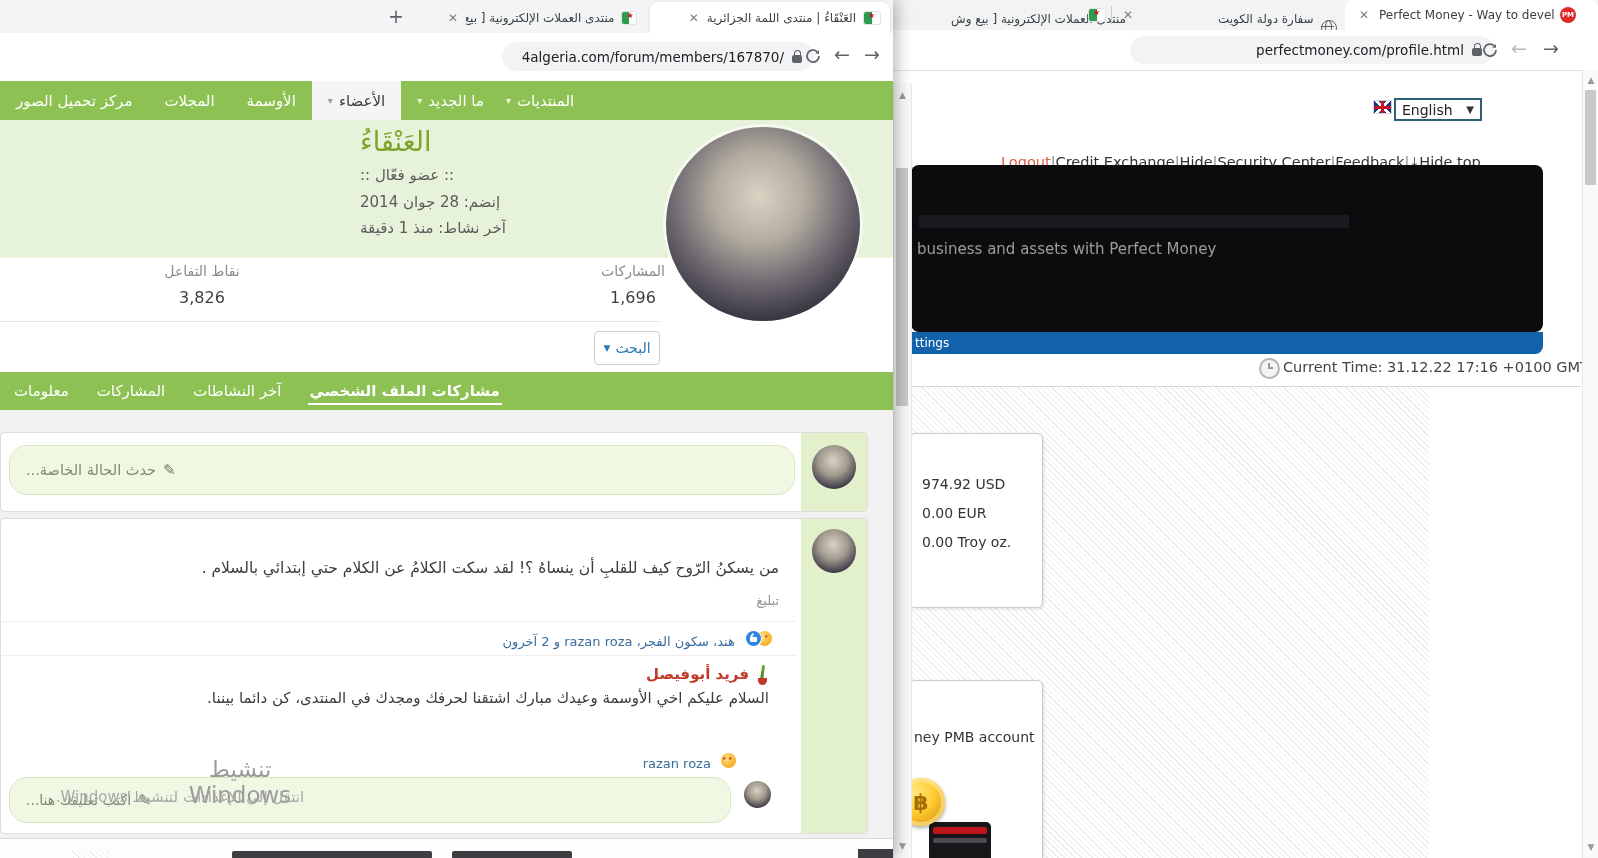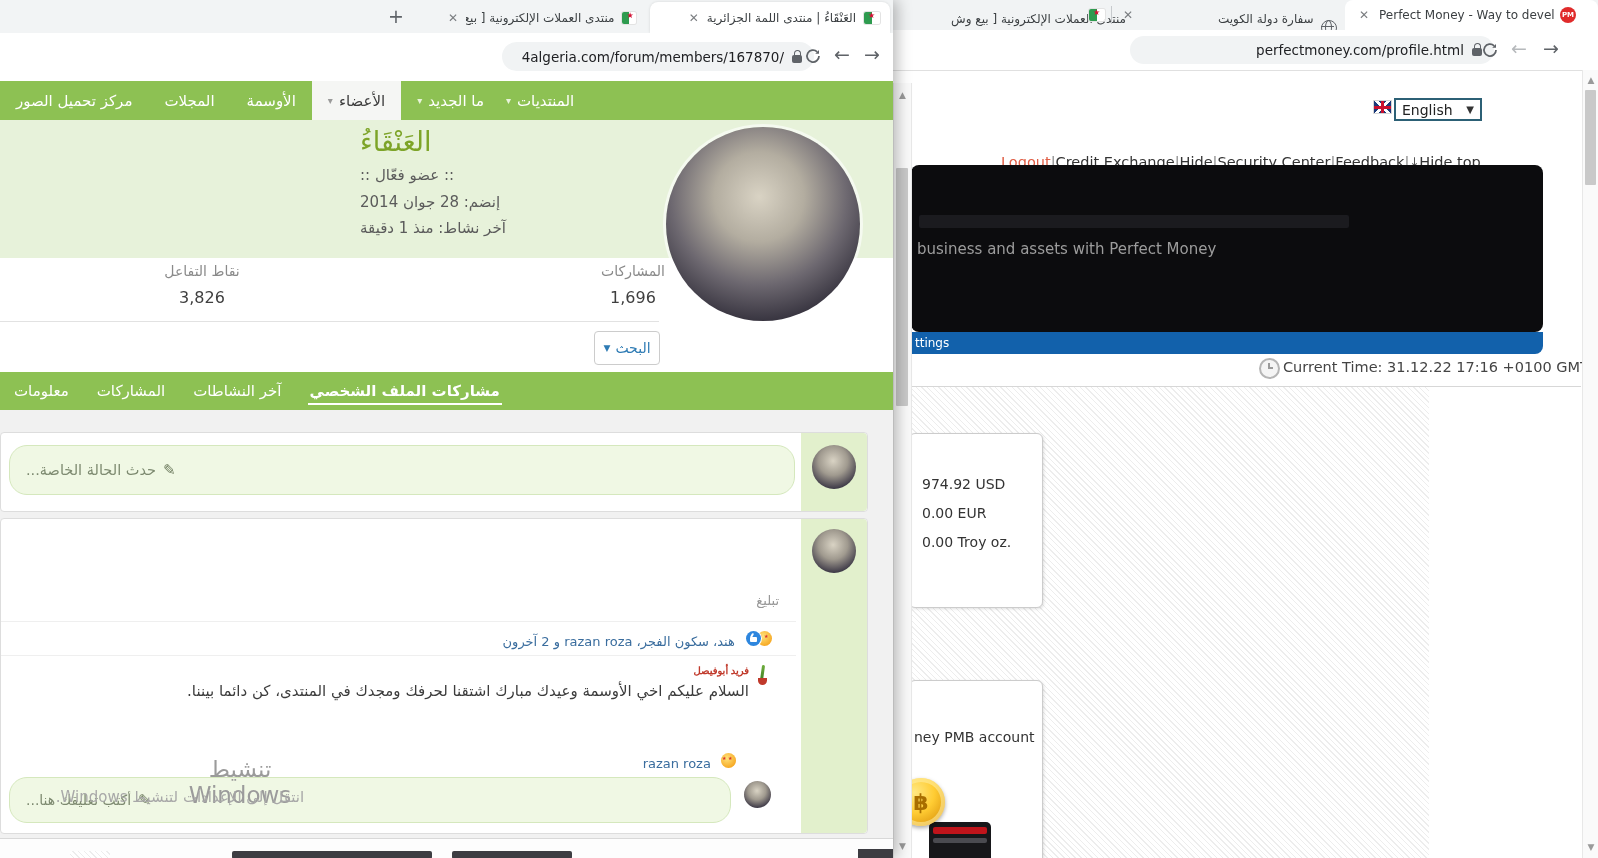--- a/index.html
+++ b/index.html
@@ -81,21 +81,21 @@
   .content{position:absolute;left:0;top:410px;width:893px;height:448px;background:#f1f1f1;}
   .card{position:absolute;background:#fff;border:1px solid #ddd;border-radius:4px;}
   .sidestrip{position:absolute;right:0;top:0;bottom:0;width:66px;background:#e2f0cc;border-radius:0 4px 4px 0;}
   .greenbox{background:#f0f8e4;border:1px solid #d5e8bd;border-radius:18px;display:flex;align-items:center;justify-content:flex-end;direction:rtl;color:#7d8a70;font-size:14.5px;gap:7px;padding:0 16px;box-sizing:border-box;}
   .pencil{font-size:15px;color:#6f7d60;}
   .postname{color:#7a9c28;font-weight:bold;font-size:15.5px;}
   .postdate{color:#999;font-size:13.5px;}
   .posttext{color:#3c3c3c;font-size:15.5px;}
   .linkmut{color:#979797;font-size:13px;}
   .reactlink{color:#3a6d9e;font-size:13px;}
-  .cmtname{color:#c0392b;font-weight:bold;font-size:10px;font-family:Liberation Serif, serif;}
+  .cmtname{color:#c0392b;font-weight:bold;font-size:15px;}
   .hr{position:absolute;left:0;height:0;border-top:1px solid #efefef;}
   .emo-star{display:inline-block;width:15px;height:15px;border-radius:50%;background:radial-gradient(circle at 40% 35%,#ffe27a,#f6a823 75%);box-shadow:0 0 0 1px #fff;position:relative;}
   .emo-star::before{content:"★ ★";position:absolute;left:1px;top:2px;font-size:5px;color:#d8342c;letter-spacing:0;}
   .emo-like{display:inline-block;width:15px;height:15px;border-radius:50%;background:#2d86de;box-shadow:0 0 0 1px #fff;position:relative;}
   .emo-like::before{content:"";position:absolute;left:4px;top:6px;width:7px;height:5px;background:#fff;border-radius:1px;}
   .emo-like::after{content:"";position:absolute;left:5px;top:2px;width:2px;height:5px;background:#fff;border-radius:1px;transform:rotate(28deg);}
   .quill{display:inline-block;width:14px;height:22px;position:relative;}
   .quill::before{content:"";position:absolute;left:6px;top:0;width:3px;height:16px;background:linear-gradient(#6fae3e,#3e7d22);border-radius:2px 2px 0 0;transform:rotate(8deg);}
   .quill::after{content:"";position:absolute;left:3px;top:13px;width:9px;height:7px;background:#c0392b;border-radius:0 0 6px 6px;}
   .watermark1{color:#9b9b9b;font-size:23px;}
@@ -294,20 +294,21 @@
           <span class="pencil">✎</span>
           <span>حدث الحالة الخاصة...</span>
         </div>
       </div>
 
       <div class="card" style="left:0px;top:108px;width:866px;height:314px;">
         <div class="sidestrip">
           <div class="avatar-sm abs" style="left:11px;top:10px;width:44px;height:44px;"></div>
         </div>
 
+        <div class="abs rtl posttext" style="left:88px;top:40px;right:88px;text-align:right;">من يسكنُ الرّوح كيف للقلبِ أن ينساهُ ؟! لقد سكت الكلامُ عن الكلام حتي إبتدائي بالسلام .</div>
         <div class="abs rtl linkmut" style="left:88px;top:74px;right:88px;text-align:right;">تبليغ</div>
 
         <div class="hr" style="top:102px;width:795px;"></div>
 
         <div class="abs" style="left:88px;top:112px;right:95px;direction:rtl;text-align:right;">
           <span class="emo-star"></span><span class="emo-like" style="margin-right:-4px;"></span>
           <span class="reactlink" style="margin-right:6px;">هند، سكون الفجر، razan roza و 2 آخرون</span>
         </div>
 
         <div class="hr" style="top:136px;width:795px;"></div>

